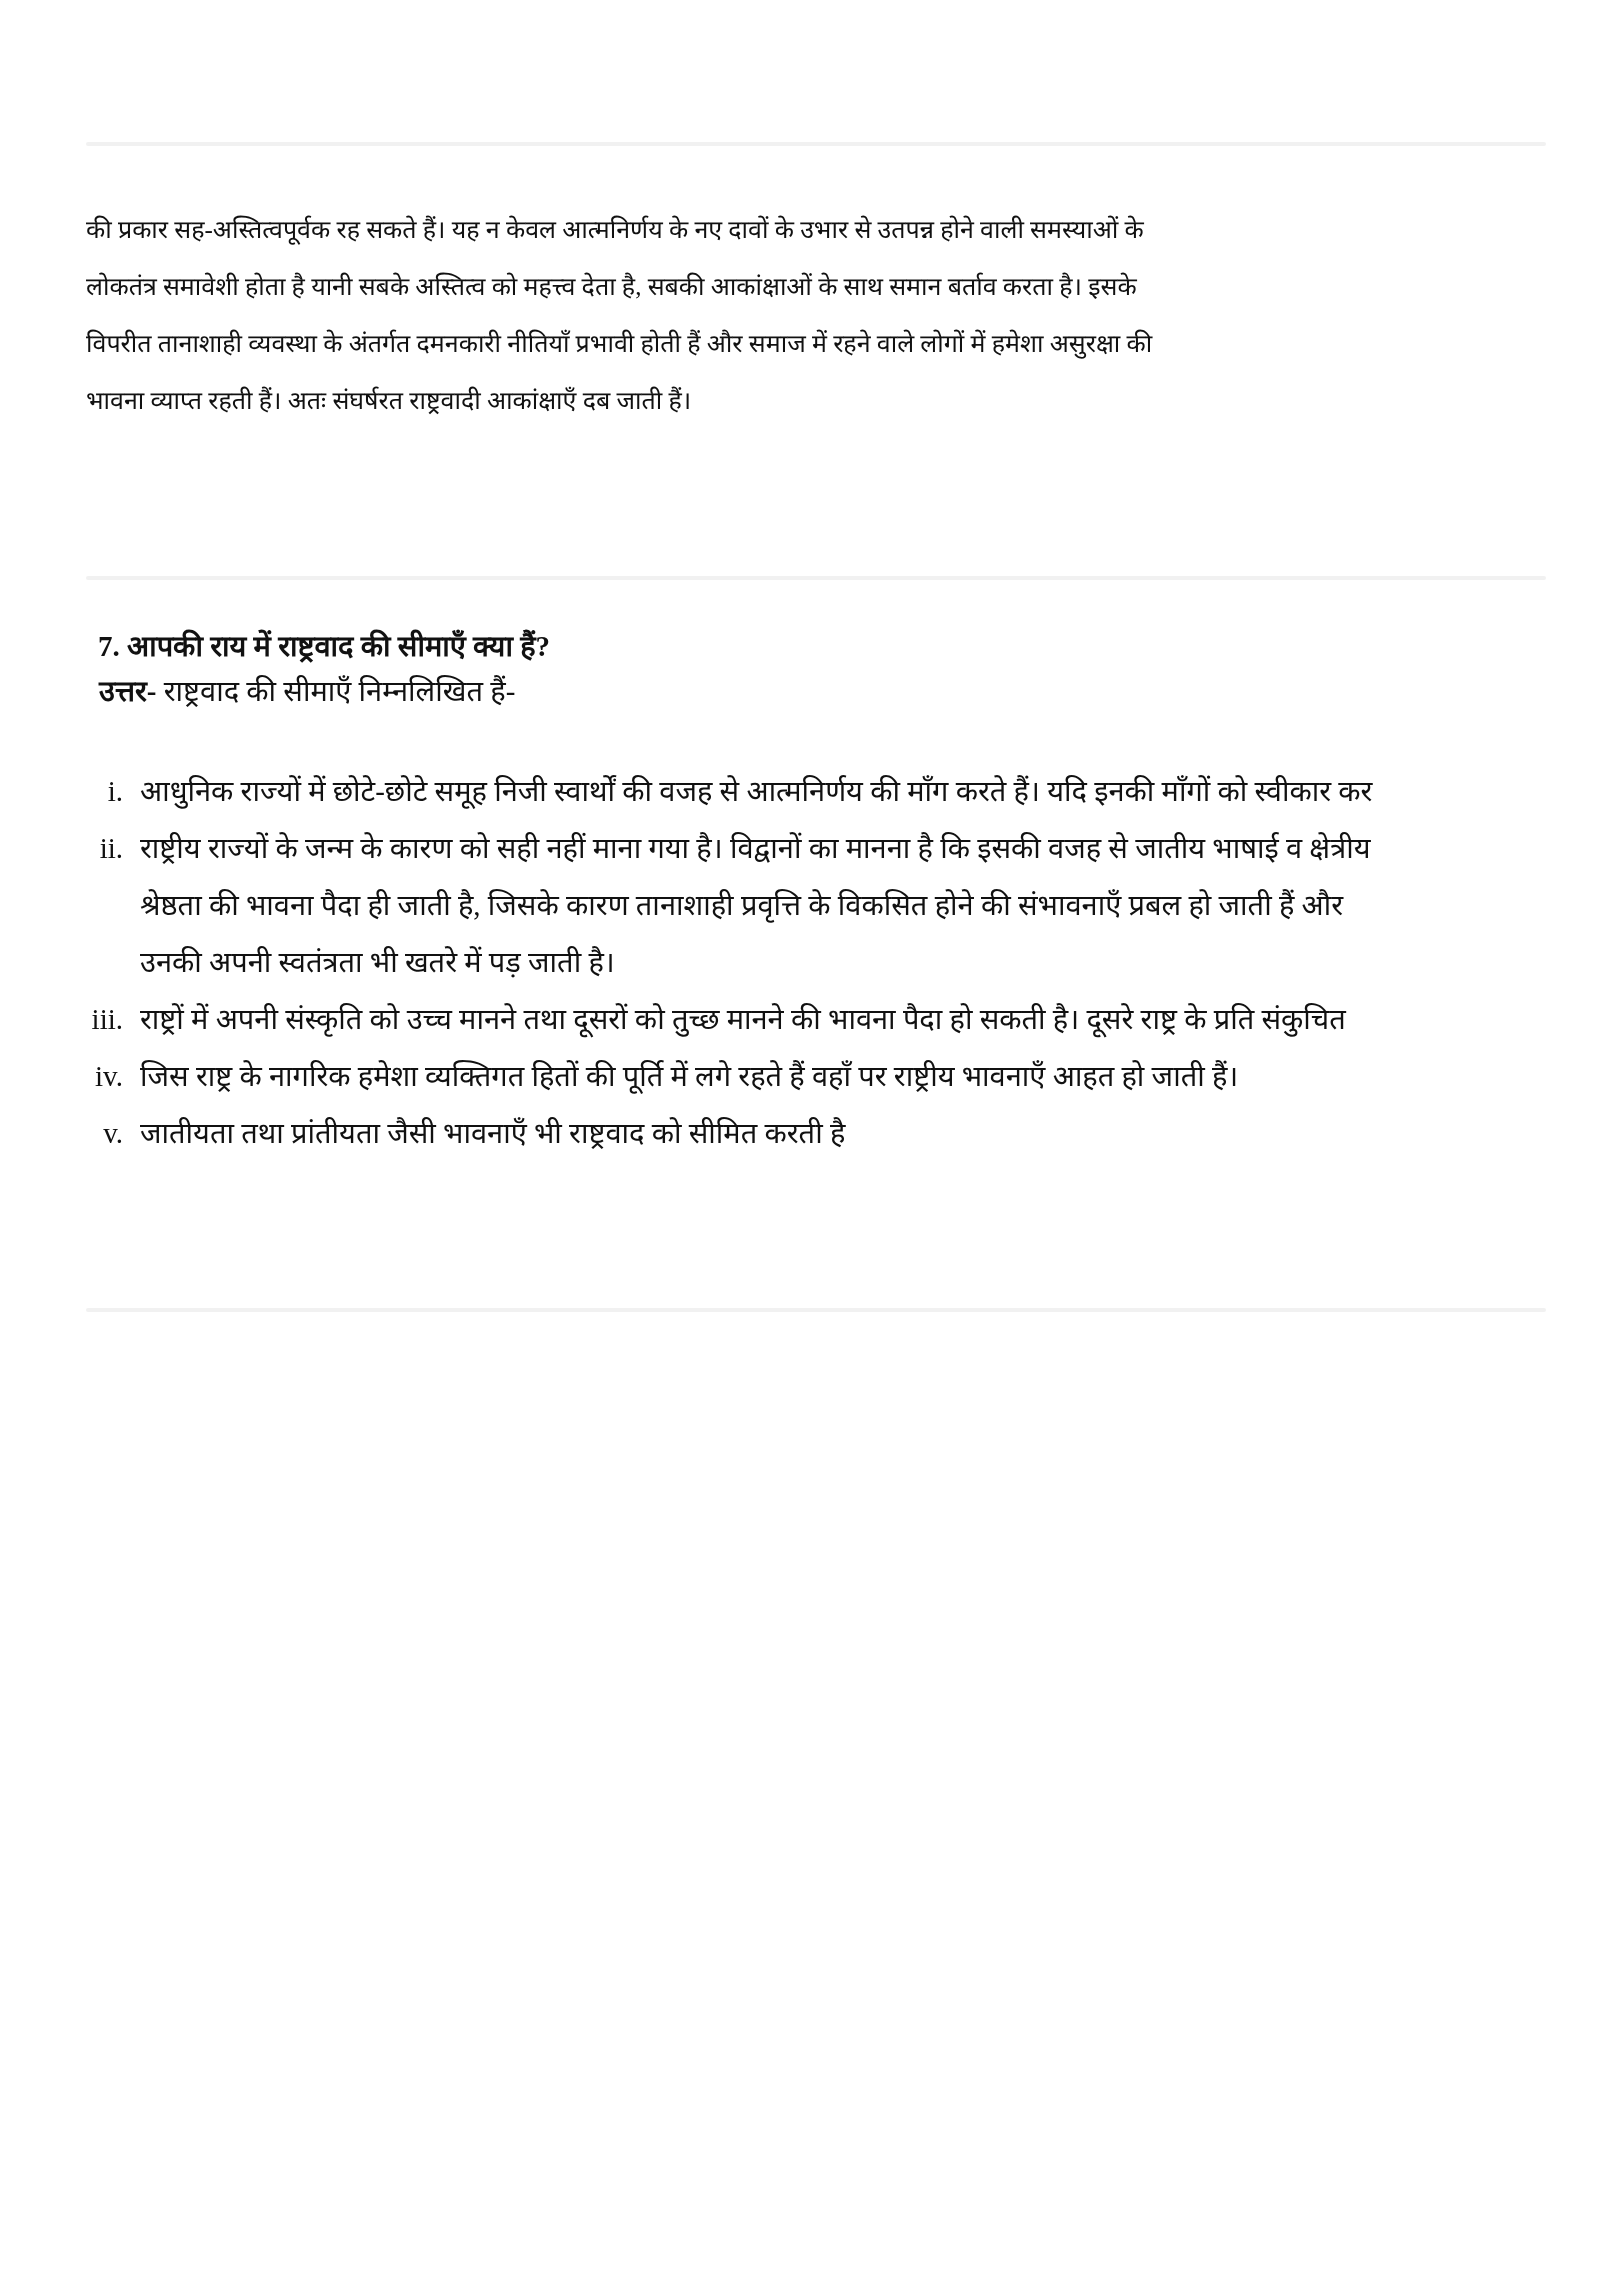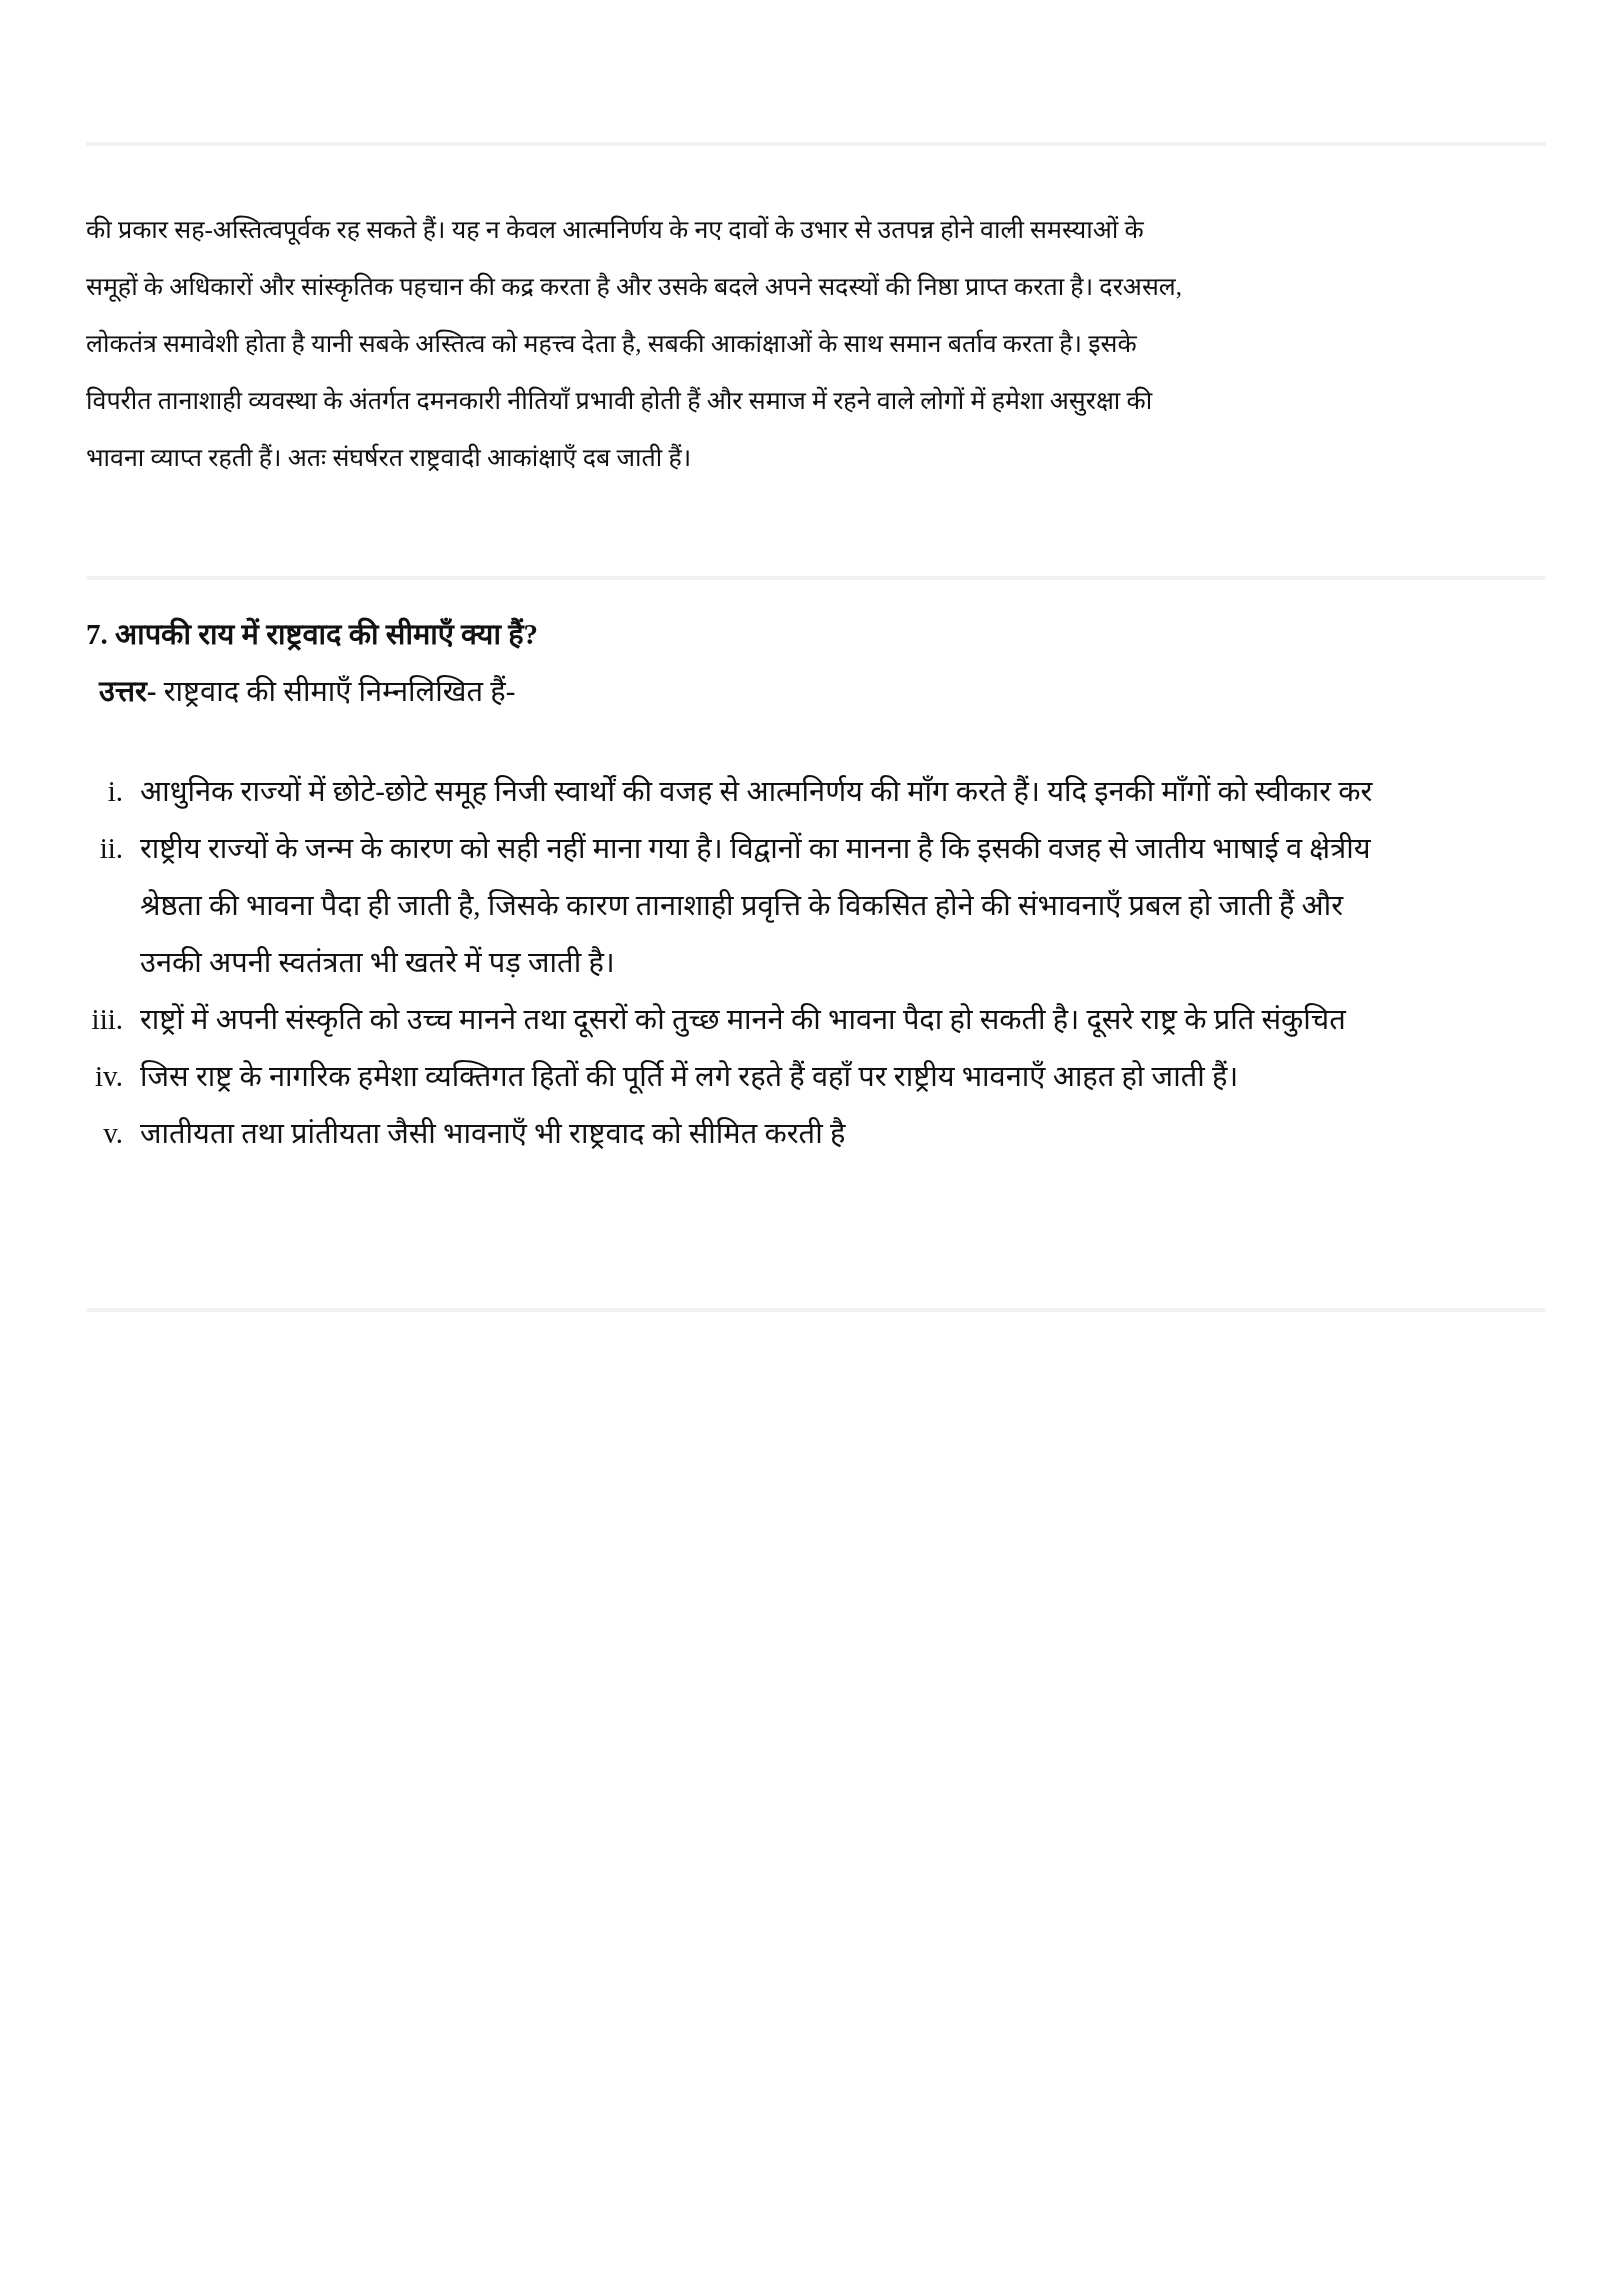--- a/index.html
+++ b/index.html
@@ -38,21 +38,21 @@
       margin: 0;
       text-align: left;
     }
     .question {
       position: absolute;
       left: 0;
       top: 613px;
       font-size: 29px;
       line-height: 43px;
       font-weight: bold;
-      margin: 0;
+      margin: 12px;
     }
     .answer-intro {
       position: absolute;
       left: 0;
       top: 657px;
       font-size: 29px;
       line-height: 43px;
       margin: 13px;
     }
     .answer-intro .label {
@@ -83,21 +83,20 @@
   </style>
 </head>
 <body>
 
 <div class="page">
 
   <div class="divider" style="top:142px;"></div>
 
   <div class="para" style="top:201px;">
     <div>की प्रकार सह-अस्तित्वपूर्वक रह सकते हैं। यह न केवल आत्मनिर्णय के नए दावों के उभार से उतपन्न होने वाली समस्याओं के</div>
-    <div>समूहों के अधिकारों और सांस्कृतिक पहचान की कद्र करता है और उसके बदले अपने सदस्यों की निष्ठा प्राप्त करता है। दरअसल,</div>
     <div>लोकतंत्र समावेशी होता है यानी सबके अस्तित्व को महत्त्व देता है, सबकी आकांक्षाओं के साथ समान बर्ताव करता है। इसके</div>
     <div>विपरीत तानाशाही व्यवस्था के अंतर्गत दमनकारी नीतियाँ प्रभावी होती हैं और समाज में रहने वाले लोगों में हमेशा असुरक्षा की</div>
     <div>भावना व्याप्त रहती हैं। अतः संघर्षरत राष्ट्रवादी आकांक्षाएँ दब जाती हैं।</div>
   </div>
 
   <div class="divider" style="top:576px;"></div>
 
   <p class="question">
     <span>7.</span>
     <span>आपकी राय में राष्ट्रवाद की सीमाएँ क्या हैं?</span>

